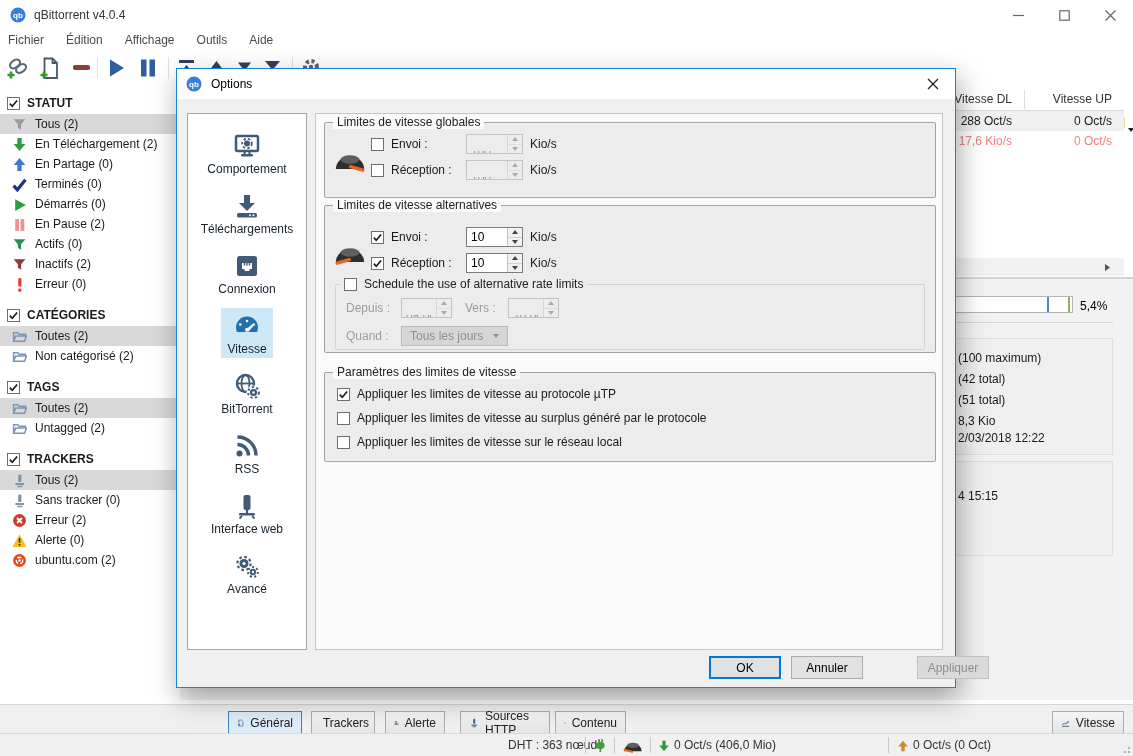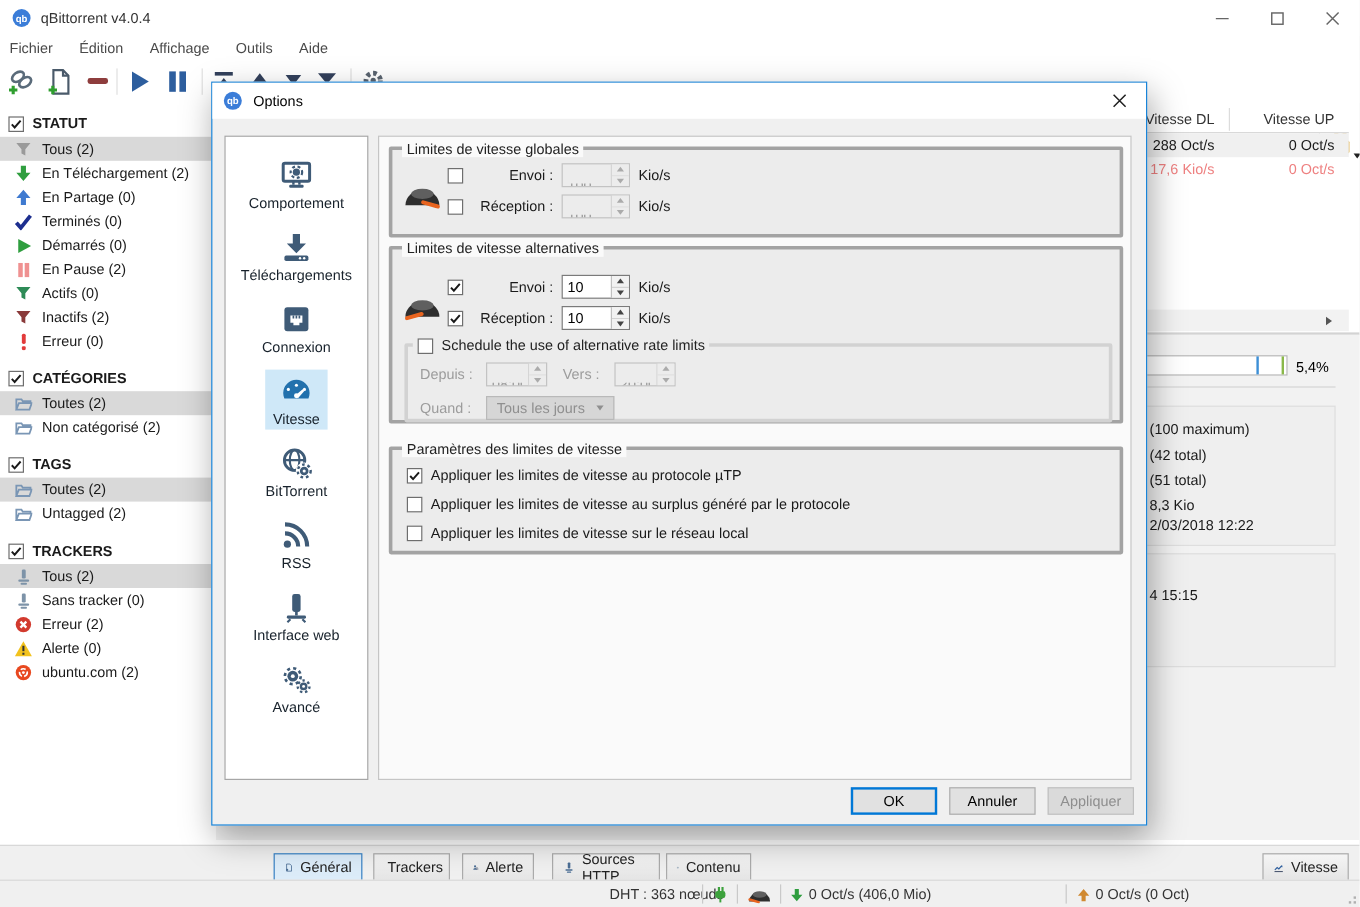--- a/index.html
+++ b/index.html
@@ -71,46 +71,46 @@
   .dlg-title { position:absolute; left:0; top:0; width:100%; height:30px; background:#fff; display:flex; align-items:center; padding-left:9px; }
   .dlg-title-text { margin-left:9px; color:#000; }
   .dlg-close { position:absolute; right:0; top:0; width:45px; height:29px; display:flex; align-items:center; justify-content:center; }
   .navpanel { position:absolute; left:10px; top:44px; width:120px; height:537px; background:#fff; border:1px solid #a6a6a6; display:flex; flex-direction:column; align-items:center; padding-top:4px; }
   .nav-item { height:60px; display:flex; align-items:center; justify-content:flex-end; flex-direction:column; }
   .nav-hl { display:flex; flex-direction:column; align-items:center; padding:3px 6px 2px; }
   .nav-item.nav-sel .nav-hl { background:#cfe8f8; }
   .nav-icon { width:30px; height:30px; display:flex; align-items:center; justify-content:center; }
   .nav-label { margin-top:1px; color:#17212b; white-space:nowrap; }
   .pane { position:absolute; left:138px; top:44px; width:628px; height:537px; background:#fafafa; border:1px solid #c5c5c5; }
-  .groupbox { position:absolute; background:#ececec; border:3px solid #a3a3a3; border-radius:2px; }
+  .groupbox { position:absolute; background:#ececec; border:1px solid #a3a3a3; border-radius:2px; }
   .gtitle { position:absolute; top:-8px; left:8px; background:#fafafa; padding:0 4px; color:#222; white-space:nowrap; }
   .gtitle.inner { background:#ececec; display:flex; align-items:center; gap:7px; }
   .srow { position:absolute; display:flex; align-items:center; gap:7px; height:22px; }
-  .slabel { width:68px;text-align:right; }
+  .slabel { width:68px; }
   .spin { display:inline-flex; height:20px; border:1px solid #7a7a7a; background:#fff; }
   .spin input { width:40px; border:0; outline:none; background:transparent; font:12px "Liberation Sans",sans-serif; padding:0 4px; color:#000; }
   .spin-arrows { width:15px; border-left:1px solid #c0c0c0; display:flex; flex-direction:column; }
   .spin-arrows span { flex:1; display:flex; align-items:center; justify-content:center; background:#f2f2f2; }
   .spin-arrows span:first-child { border-bottom:1px solid #d2d2d2; }
   .tu { width:0; height:0; border-left:3.5px solid transparent; border-right:3.5px solid transparent; border-bottom:4px solid #444; }
   .td { width:0; height:0; border-left:3.5px solid transparent; border-right:3.5px solid transparent; border-top:4px solid #444; }
   .spin.dis { border-color:#c3c3c3; background:#ececec; }
   .spin.dis input { color:#9a9a9a;margin-top:16px; }
   .spin.dis .spin-arrows { border-left-color:#d5d5d5; }
   .spin.dis .spin-arrows span { background:#ececec; border-color:#ddd; }
   .spin.dis .tu { border-bottom-color:#ababab; }
   .spin.dis .td { border-top-color:#ababab; }
   .spin.time input { width:34px; }
   .dlabel { color:#9c9c9c; }
   .combo { height:20px; display:inline-flex; align-items:center; gap:10px; padding:0 8px; background:#d6d6d6; border:1px solid #b9b9b9; color:#8f8f8f; }
   .combo .td { border-top-color:#8f8f8f; }
   .cbrow { position:absolute; display:flex; align-items:center; gap:7px; height:16px; }
   .btn { position:absolute; width:72px; height:23px; display:flex; align-items:center; justify-content:center; background:#e1e1e1; border:1px solid #adadad; color:#000; }
   .btn.default { border:2px solid #0078d7; }
-  .btn.disabled { background:#dadada; color:#8e8e8e; border-color:#c0c0c0; }
+  .btn.disabled { background:#dadada; color:#8e8e8e; border-color:#c0c0c0;margin-left:44px; }
 </style>
 </head>
 <body>
 
 <div class="abs titlebar">
   <svg width="16" height="16" viewBox="0 0 16 16">
       <circle cx="8" cy="8" r="7.5" fill="#3b7dd8"></circle>
       <text x="8" y="11" font-size="8" font-weight="bold" fill="#fff" text-anchor="middle" font-family="Liberation Sans,sans-serif">qb</text>
     </svg>
   <span class="title-text">qBittorrent v4.0.4</span>

